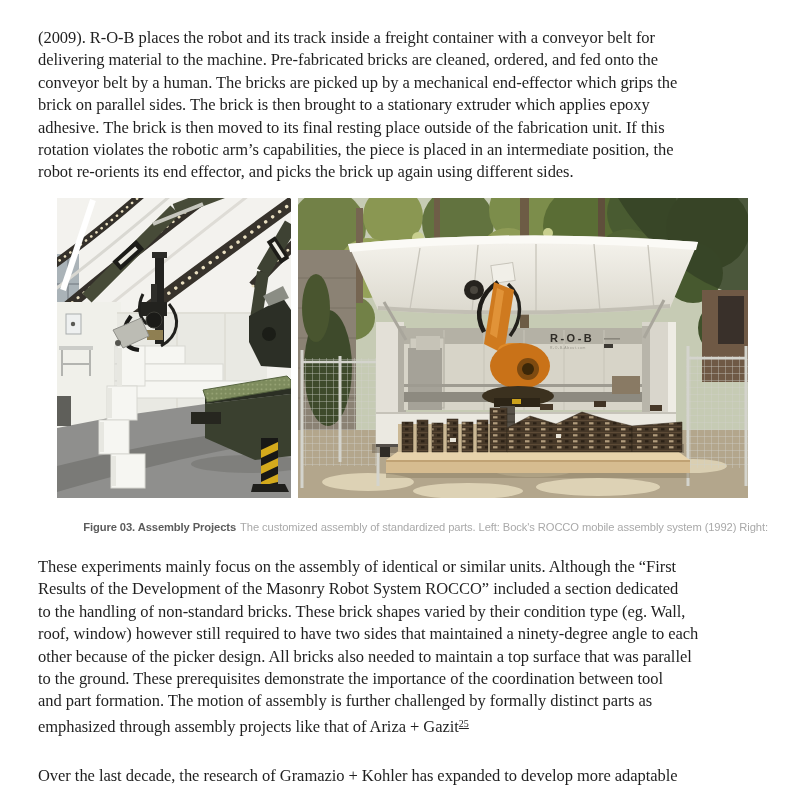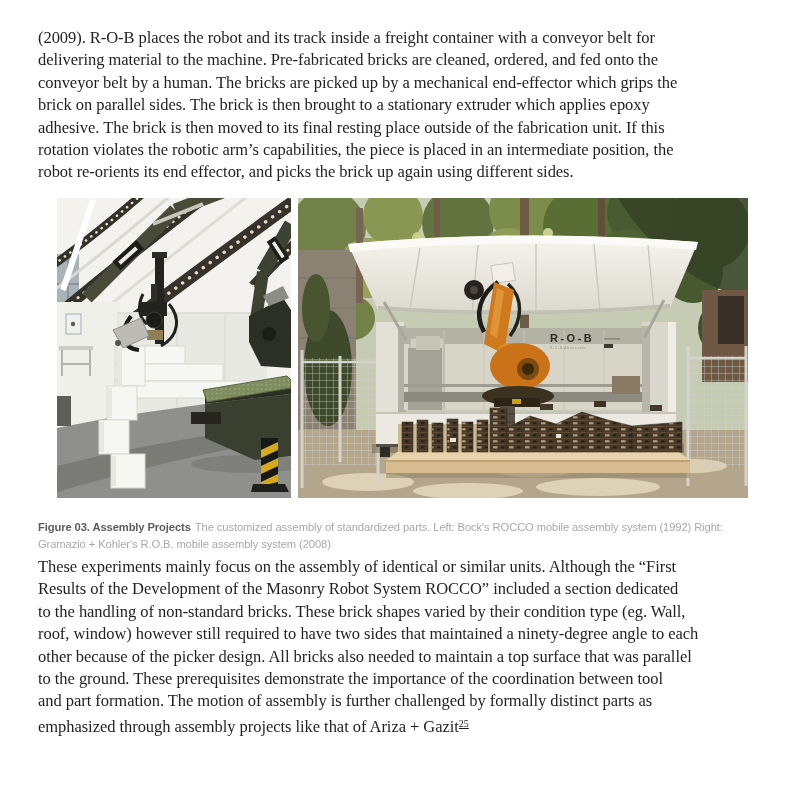--- a/index.html
+++ b/index.html
@@ -4,21 +4,21 @@
 <style>
   html,body{margin:0;padding:0;background:#ffffff;}
   .page{position:relative;width:800px;height:801px;background:#ffffff;overflow:hidden;
         font-family:"Liberation Serif",serif;}
   .para{position:absolute;left:38px;white-space:pre;font-size:16.5px;line-height:22.4px;
         color:#1f1f1f;letter-spacing:-0.05px;}
   .para sup{font-size:10px;vertical-align:5px;letter-spacing:0;text-decoration:underline;}
   .photo{position:absolute;top:198px;display:block;}
   .photo-left{left:57px;width:234px;height:300px;}
   .photo-right{left:298px;width:450px;height:300px;}
-  .caption{position:absolute;left:38px;top:519px;width:730px;text-align:left;
+  .caption{position:absolute;left:38px;top:519px;width:730px;text-align:right;
            font-family:"Liberation Sans",sans-serif;font-size:11.2px;line-height:17px;
            color:#a9a9a9;letter-spacing:-0.1px;}
   .caption .cap-label{font-weight:bold;color:#5c5c5c;margin-right:4px;}
   .p1{top:27px;} .p2{top:556px;} .p3{top:765px;}
   svg text{font-family:"Liberation Sans",sans-serif;}
 </style>
 </head>
 <body>
 
 <div class="page">
@@ -291,26 +291,26 @@
       <rect x="242" y="206" width="13" height="6" fill="#463828"></rect>
       <rect x="296" y="203" width="12" height="6" fill="#3f3223"></rect>
       <rect x="352" y="207" width="12" height="6" fill="#463828"></rect>
       <rect x="152" y="240" width="6" height="4" fill="#e8e4d8"></rect>
       <rect x="258" y="236" width="5" height="4" fill="#e8e4d8"></rect>
     </g>
   </svg>
 
   <div class="caption">
     <div><span class="cap-label">Figure 03. Assembly Projects</span><span>The customized assembly of standardized parts. Left: Bock's ROCCO mobile assembly system (1992) Right:</span></div>
-    <div><span>Gramazio + Kohler's R.O.B. mobile assembly system (2008)</span></div>
   </div>
 
   <div class="para p2"><span>These experiments mainly focus on the assembly of identical or similar units. Although the “First
 Results of the Development of the Masonry Robot System ROCCO” included a section dedicated
 to the handling of non-standard bricks. These brick shapes varied by their condition type (eg. Wall,
 roof, window) however still required to have two sides that maintained a ninety-degree angle to each
 other because of the picker design. All bricks also needed to maintain a top surface that was parallel
 to the ground. These prerequisites demonstrate the importance of the coordination between tool
 and part formation. The motion of assembly is further challenged by formally distinct parts as
 emphasized through assembly projects like that of Ariza + Gazit</span><sup>25</sup></div>
 
+  <div class="para p3"><span>Over the last decade, the research of Gramazio + Kohler has expanded to develop more adaptable</span></div>
 
 </div>
 
 </body></html>

